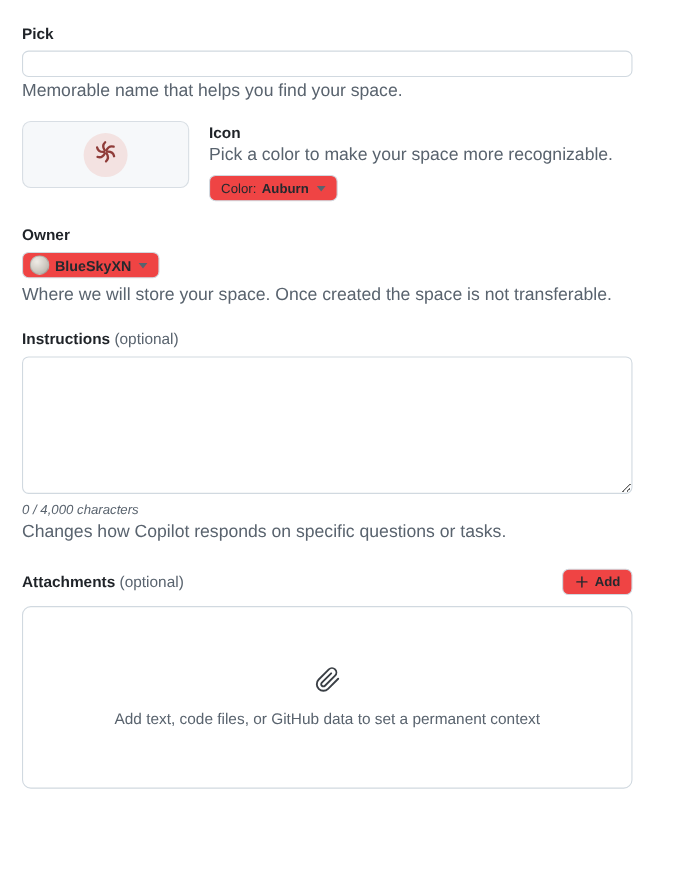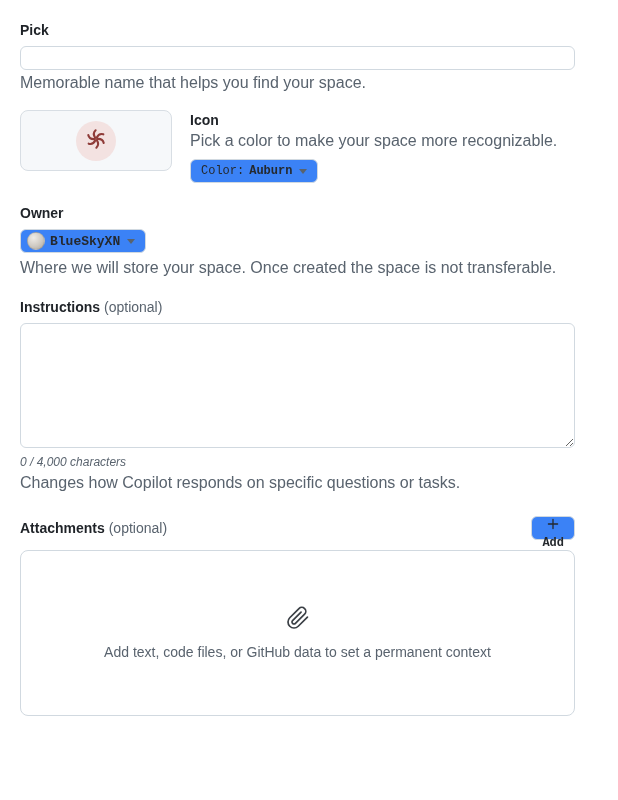--- a/index.html
+++ b/index.html
@@ -95,24 +95,24 @@
   .icon-col {
     margin-left: 18px;
     padding-top: 2px;
   }
   .icon-col .help-text { margin-top: 4px; }
 
   .btn {
     display: inline-flex;
     align-items: center;
     gap: 5px;
-    background: #3b82f6;
+    background: #ef4444;
     border: 1px solid #d1d9e0;
     border-radius: 6px;
-    font-family: Liberation Mono, monospace;
+    font-family: Liberation Sans, sans-serif;
     color: #25292e;
     cursor: pointer;
   }
   .btn-color {
     margin-top: 10px;
     height: 24px;
     padding: 0 10px;
     font-size: 12px;
   }
   .btn-color .value { font-weight: 700; }
@@ -154,21 +154,20 @@
     display: flex;
     align-items: center;
     justify-content: space-between;
   }
   .btn-add {
     height: 24px;
     padding: 0 10px;
     font-size: 12px;
     font-weight: 600;
     color: #25292e;
-    flex-direction: column;
   }
   .btn-add svg { display: block; }
   .dropzone {
     margin-top: 10px;
     height: 166px;
     border: 1px solid #d1d9e0;
     border-radius: 8px;
     background: #ffffff;
     display: flex;
     flex-direction: column;

